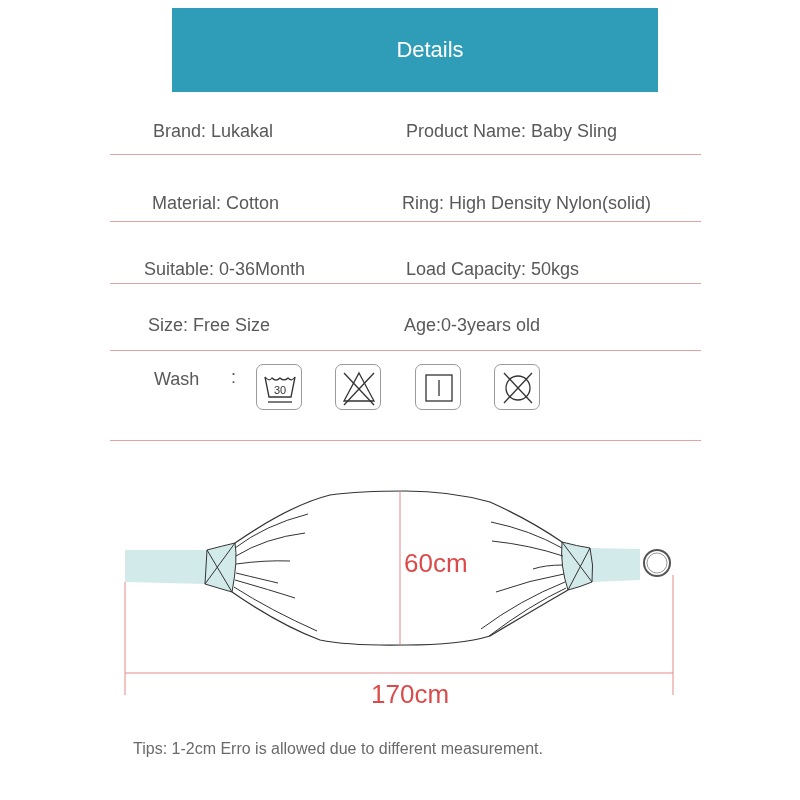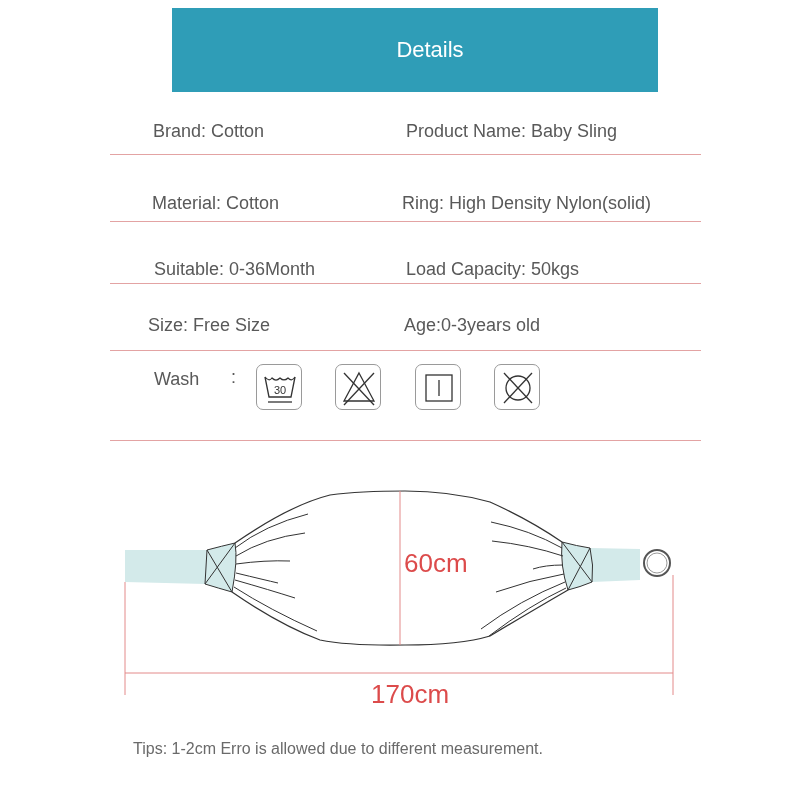--- a/index.html
+++ b/index.html
@@ -14,29 +14,29 @@
   .dim-label { position:absolute; color:#dc4b4b; font-size:26px; white-space:nowrap; }
   .tips { position:absolute; left:133px; top:740px; font-size:16px; color:#6a6a6a; white-space:nowrap; }
 </style>
 </head>
 <body>
 
 <div class="header">
   <span>Details</span>
 </div>
 
-<div class="row-text" style="left:153px; top:121px;">Brand: Cotton</div>
+<div class="row-text" style="left:153px; top:121px;">Brand: Lukakal</div>
 <div class="row-text" style="left:406px; top:121px;">Product Name: Baby Sling</div>
 <div class="divider" style="top:154px;"></div>
 
 <div class="row-text" style="left:152px; top:193px;">Material: Cotton</div>
 <div class="row-text" style="left:402px; top:193px;">Ring: High Density Nylon(solid)</div>
 <div class="divider" style="top:221px;"></div>
 
-<div class="row-text" style="left:154px; top:259px;">Suitable: 0-36Month</div>
+<div class="row-text" style="left:144px; top:259px;">Suitable: 0-36Month</div>
 <div class="row-text" style="left:406px; top:259px;">Load Capacity: 50kgs</div>
 <div class="divider" style="top:283px;"></div>
 
 <div class="row-text" style="left:148px; top:315px;">Size: Free Size</div>
 <div class="row-text" style="left:404px; top:315px;">Age:0-3years old</div>
 <div class="divider" style="top:350px;"></div>
 
 <div class="row-text" style="left:154px; top:369px;">Wash</div>
 <div class="row-text" style="left:231px; top:367px;">:</div>
 

